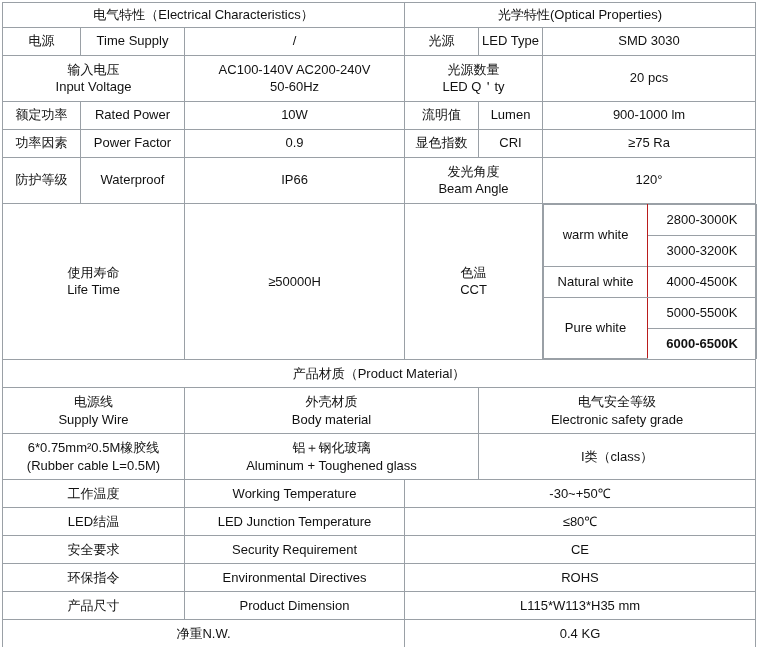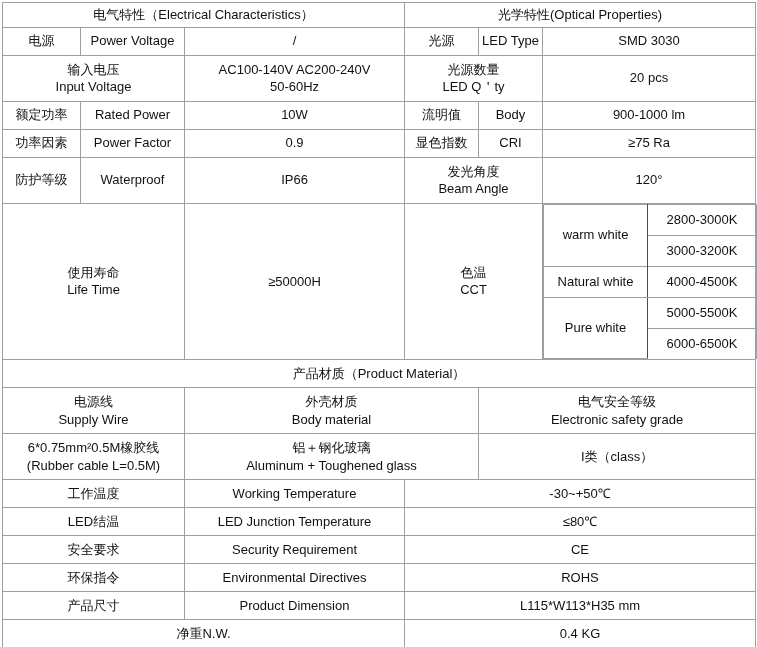--- a/index.html
+++ b/index.html
@@ -49,21 +49,21 @@
     height: 100%;
     table-layout: fixed;
   }
   .inner td {
     border: 0;
     border-bottom: 1px solid #9aa0a6;
     font-size: 12.5px;
     padding: 2px 1px;
     height: 24px;
   }
-  .inner tr:last-child td { border-bottom: 0; }
+  .inner tr:last-child td { border-bottom: 0; font-weight: bold; }
   .inner td.left-col { border-right: 1px solid #b91c1c; }
   .nob-bottom { border-bottom: 0 !important; }
 </style>
 </head>
 <body>
 
 <div id="sheet">
   <table class="spec">
     <colgroup>
       <col style="width:78px">
@@ -76,21 +76,21 @@
     </colgroup>
     <tbody>
 
       <tr>
         <td class="hdr" colspan="3">电气特性（Electrical Characteristics）</td>
         <td class="hdr" colspan="4">光学特性(Optical Properties)</td>
       </tr>
 
       <tr class="row-h">
         <td class="lbl">电源</td>
-        <td class="lbl">Power Voltage</td>
+        <td class="lbl">Time Supply</td>
         <td>/</td>
         <td class="lbl">光源</td>
         <td class="lbl">LED Type</td>
         <td colspan="2">SMD 3030</td>
       </tr>
 
       <tr class="tall">
         <td colspan="2" class="two-line">
           <div>输入电压</div>
           <div>Input Voltage</div>
@@ -104,21 +104,21 @@
           <div>LED Q＇ty</div>
         </td>
         <td colspan="2">20 pcs</td>
       </tr>
 
       <tr class="row-h">
         <td class="lbl">额定功率</td>
         <td class="lbl">Rated Power</td>
         <td>10W</td>
         <td class="lbl">流明值</td>
-        <td class="lbl">Body</td>
+        <td class="lbl">Lumen</td>
         <td colspan="2">900-1000 lm</td>
       </tr>
 
       <tr class="row-h">
         <td class="lbl">功率因素</td>
         <td class="lbl">Power Factor</td>
         <td>0.9</td>
         <td class="lbl">显色指数</td>
         <td class="lbl">CRI</td>
         <td colspan="2">≥75 Ra</td>

